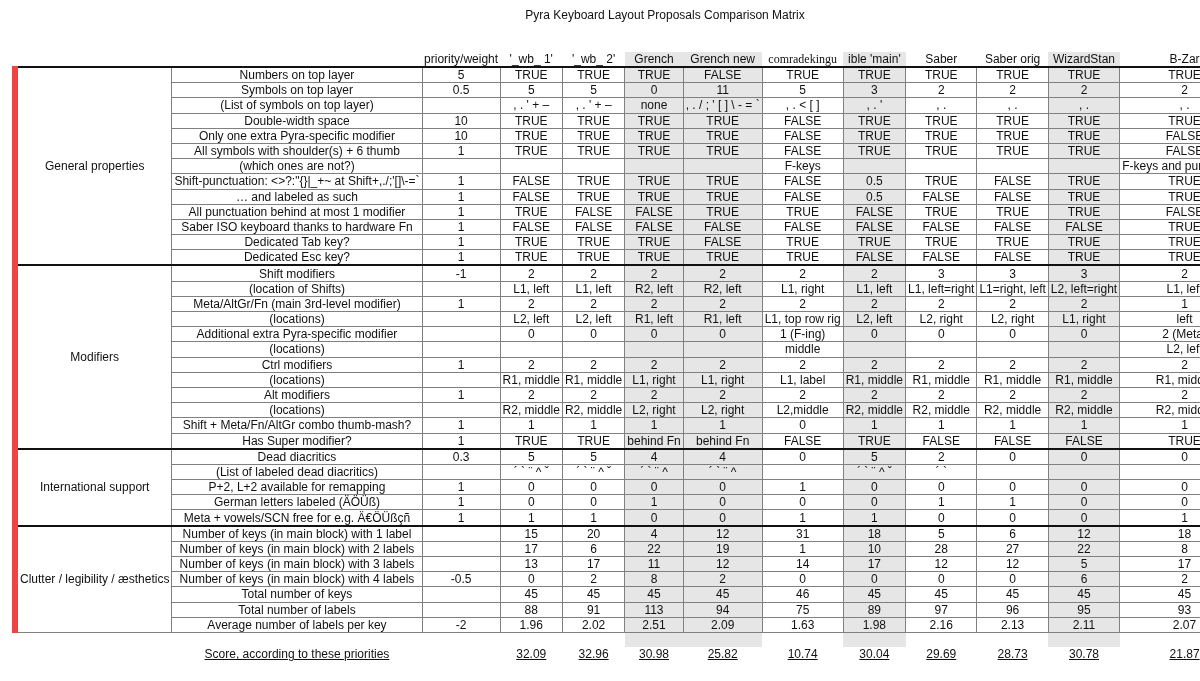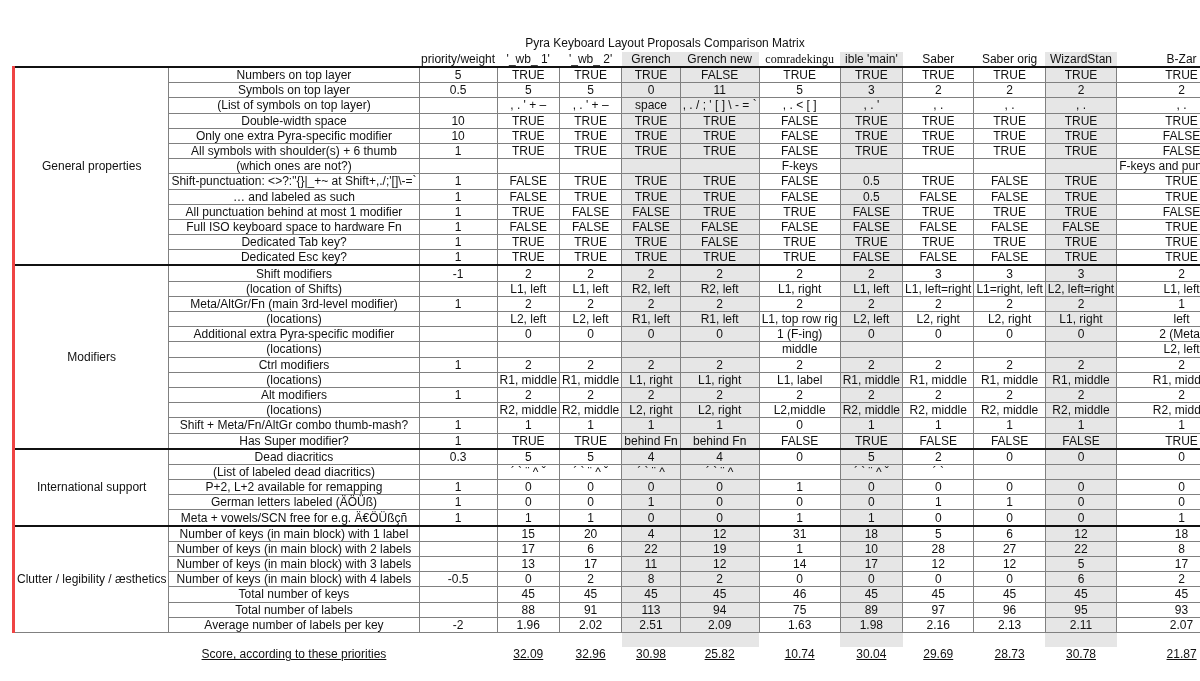--- a/index.html
+++ b/index.html
@@ -1,25 +1,25 @@
 <!DOCTYPE html>
 <html><head>
 <meta charset="utf-8">
 <style>
   html, body { margin: 0; padding: 0; background: #ffffff; }
   body { width: 1200px; height: 681px; position: relative; overflow: hidden;
          font-family: "Liberation Sans", sans-serif; color: #111; font-size: 12px; }
-  .title { position: absolute; top: 36px; left: 0; width: 1200px; text-align: center;
+  .title { position: absolute; top: 8px; left: 0; width: 1200px; text-align: center;
            font-size: 12px; padding-left: 130px; box-sizing: border-box; }
   table.grid { position: absolute; left: 12px; top: 52px; border-collapse: collapse; table-layout: fixed; }
   table.grid td, table.grid th { padding: 0 2px; height: 14.2px; line-height: 14px; white-space: nowrap;
         overflow: hidden; font-weight: normal; font-size: 12px; text-align: center; }
   table.grid tbody td { border: 1px solid #808080; }
   table.grid tbody td.lbl { padding-right: 2px; }
-  table.grid td.cat { border-left: 3px solid #ef4444; }
+  table.grid td.cat { border-left: 6px solid #ef4444; }
   table.grid thead th { border: none; height: 14px; vertical-align: bottom; }
   .grp-start td { border-top: 2px solid #111 !important; }
   .tiny { font-size: 7px; }
   .small { font-size: 9px; font-family: Liberation Serif, serif; }
   table.grid td.grey, table.grid th.grey { background: #e6e6e6; }
   .score-row td { border: none !important; height: 44px; vertical-align: bottom; text-decoration: underline; }
   .nb td { border: none !important; }
 </style>
 </head>
 <body>
@@ -87,21 +87,21 @@
         <td>2</td>
         <td>2</td>
         <td class="grey ">2</td>
         <td>2</td>
       </tr>
       <tr>
         <td class="lbl">(List of symbols on top layer)</td>
         <td></td>
         <td>, . ' + –</td>
         <td>, . ' + –</td>
-        <td class="grey ">space</td>
+        <td class="grey ">none</td>
         <td class="grey tiny">, . / ; ' [ ] \ - = `</td>
         <td>, . &lt; [ ]</td>
         <td class="grey ">, . '</td>
         <td>, .</td>
         <td>, .</td>
         <td class="grey ">, .</td>
         <td>, .</td>
       </tr>
       <tr>
         <td class="lbl">Double-width space</td>
@@ -195,21 +195,21 @@
         <td class="grey ">FALSE</td>
         <td class="grey ">TRUE</td>
         <td>TRUE</td>
         <td class="grey ">FALSE</td>
         <td>TRUE</td>
         <td>TRUE</td>
         <td class="grey ">TRUE</td>
         <td>FALSE</td>
       </tr>
       <tr>
-        <td class="lbl">Full ISO keyboard space to hardware Fn</td>
+        <td class="lbl">Saber ISO keyboard thanks to hardware Fn</td>
         <td>1</td>
         <td>FALSE</td>
         <td>FALSE</td>
         <td class="grey ">FALSE</td>
         <td class="grey ">FALSE</td>
         <td>FALSE</td>
         <td class="grey ">FALSE</td>
         <td>FALSE</td>
         <td>FALSE</td>
         <td class="grey ">FALSE</td>

